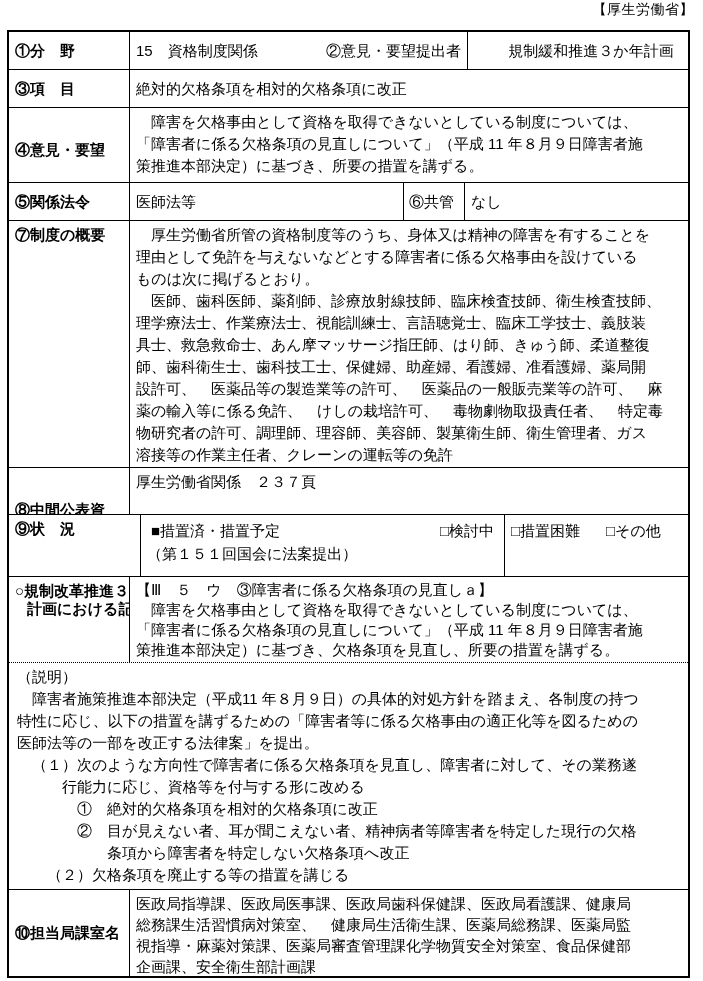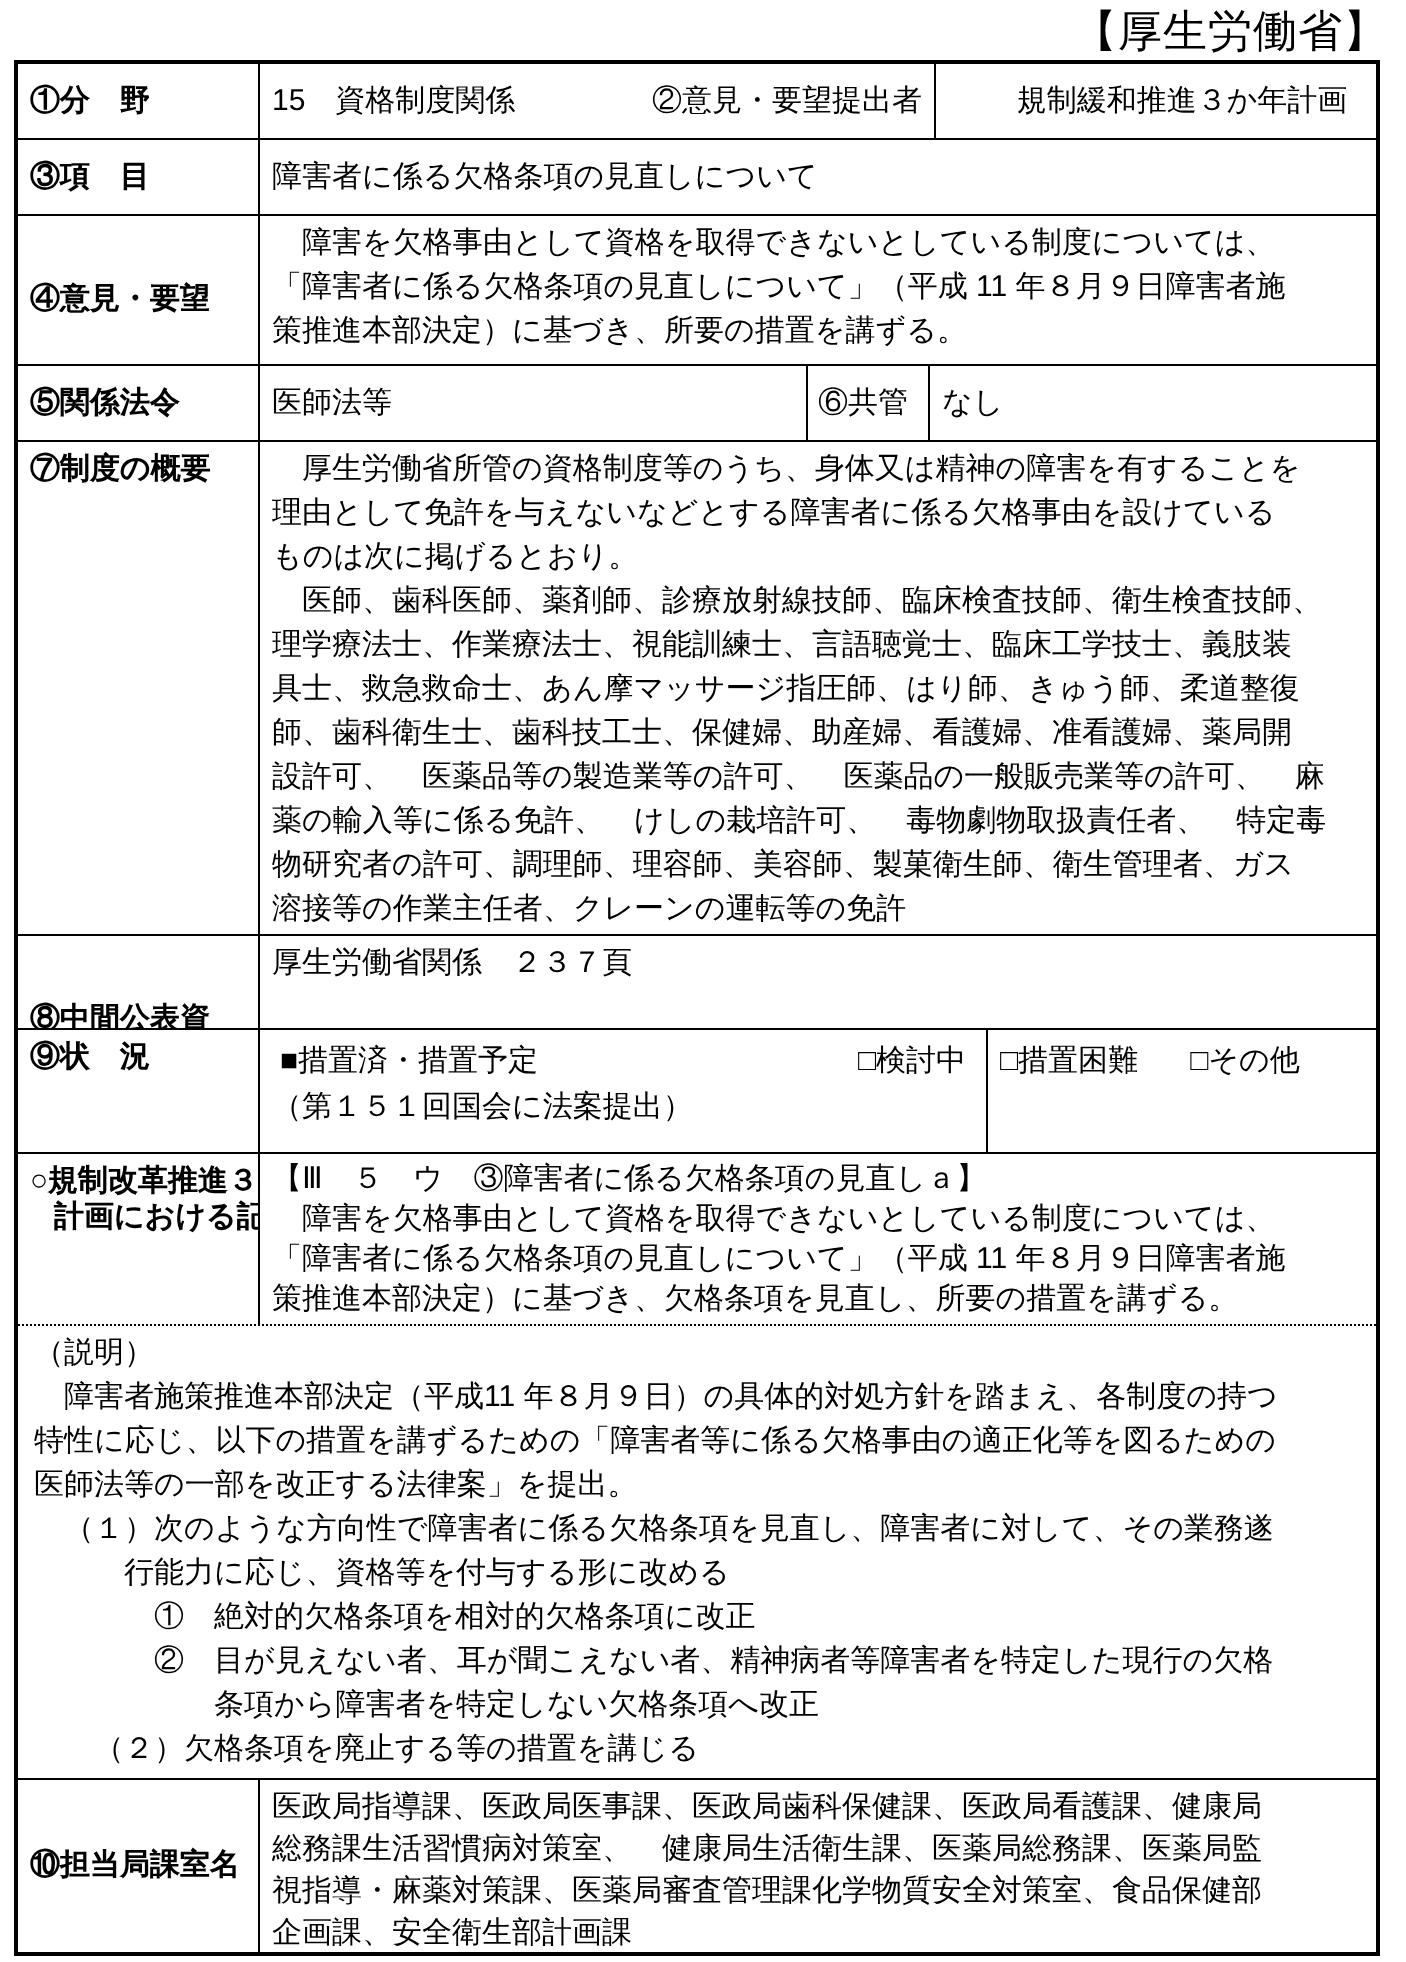--- a/index.html
+++ b/index.html
@@ -3,21 +3,21 @@
 <meta charset="utf-8">
 <style>
   html,body{margin:0;padding:0;}
   body{
     width:703px;height:981px;background:#ffffff;color:#000;
     font-family:"Liberation Sans",sans-serif;
     position:relative;
   }
   .agency{
     position:absolute;top:1px;right:9px;
-    font-size:22px;letter-spacing:0.5px;
+    font-size:14px;letter-spacing:0.5px;
   }
   .doc-table{
     position:absolute;top:30px;left:7px;width:679px;
     border:2px solid #000;background:#fff;
     font-size:15px;line-height:22px;
   }
   .row{display:flex;border-top:1px solid #000;align-items:stretch;}
   .row:first-child{border-top:none;}
   .row.dotted{border-top:1px dotted #000;}
   .cell{box-sizing:border-box;padding:2px 6px;overflow:hidden;}
@@ -34,21 +34,21 @@
   .r4{height:37px;}
   .r5{height:246px;}
   .r6{height:46px;}
   .r7{height:61px;}
   .r8{height:85px;}
   .r9{height:226px;}
   .r10{height:86px;}
   .w338{flex:0 0 338px;width:338px;}
   .w274{flex:0 0 274px;width:274px;}
   .w61{flex:0 0 61px;width:61px;padding-left:5px;padding-right:2px;}
-  .w364{flex:0 0 364px;width:364px;}
+  .w364{flex:0 0 364px;width:364px;margin-left:11px;}
   .lines div{white-space:pre;}
   .r5 .lines div{line-height:22px;}
   .r3 .lines div{line-height:22px;}
   .r8 .lines div{line-height:20px;}
   .r9 .lines div{line-height:22px;white-space:pre-wrap;}
   .r10 .lines div{line-height:21px;white-space:pre-wrap;}
   .label-lines div{line-height:22px;white-space:pre;margin-top:28px;}
   .small-label{font-size:15px;font-weight:bold;padding-top:5px;}
   .small-label div{line-height:18px;white-space:pre;text-align:left;}
   .small-label div:nth-child(2){padding-left:12px;}
@@ -72,21 +72,21 @@
       <div class="cell label vcenter">①分　野</div>
       <div class="cell w338 between">
         <span>15　資格制度関係</span>
         <span>②意見・要望提出者</span>
       </div>
       <div class="cell grow vcenter hcenter">規制緩和推進３か年計画</div>
     </div>
 
     <div class="row r2">
       <div class="cell label vcenter">③項　目</div>
-      <div class="cell grow vcenter">障害者に係る欠格条項の見直しについて</div>
+      <div class="cell grow vcenter">絶対的欠格条項を相対的欠格条項に改正</div>
     </div>
 
     <div class="row r3">
       <div class="cell label vtop label-lines">
           <div>④意見・要望</div>
           <div>　等の内容</div>
         </div>
       <div class="cell grow vtop lines">
           <div>　障害を欠格事由として資格を取得できないとしている制度については、</div>
           <div>「障害者に係る欠格条項の見直しについて」（平成 11 年８月９日障害者施</div>

